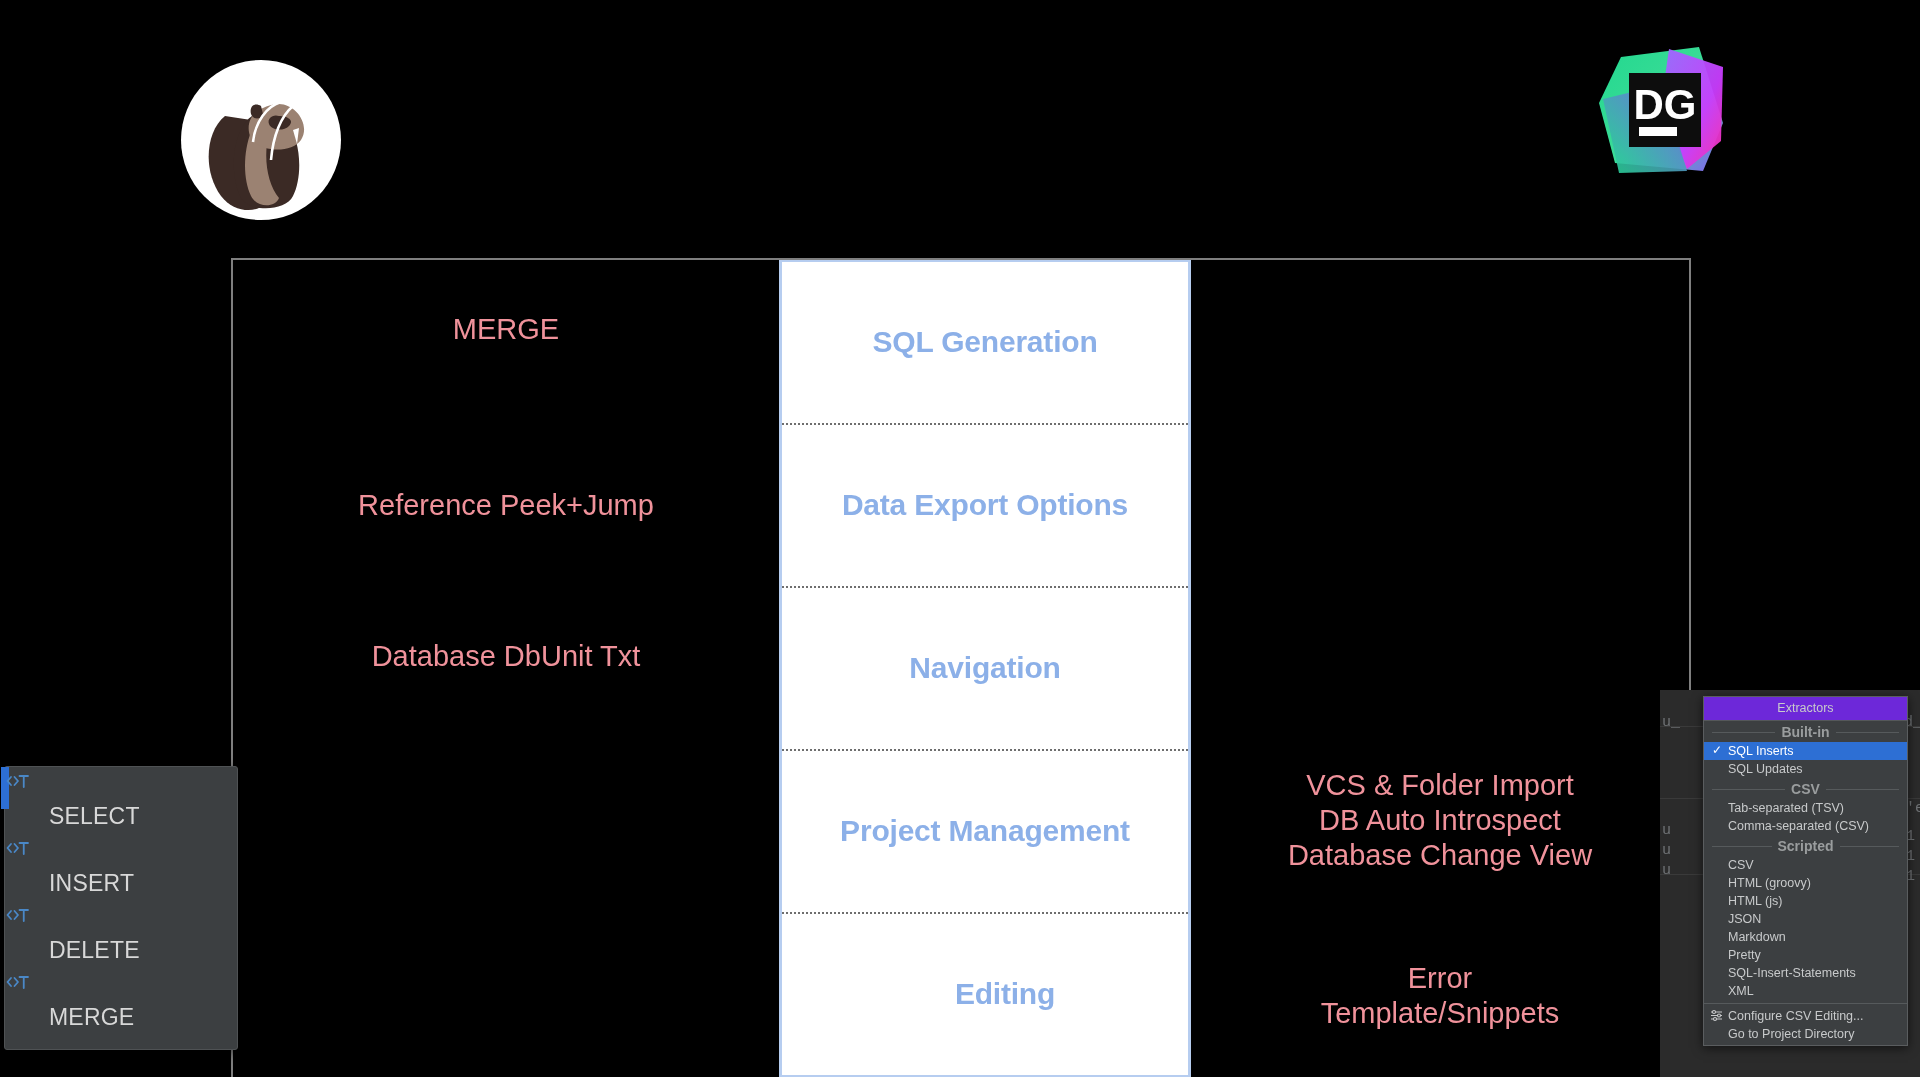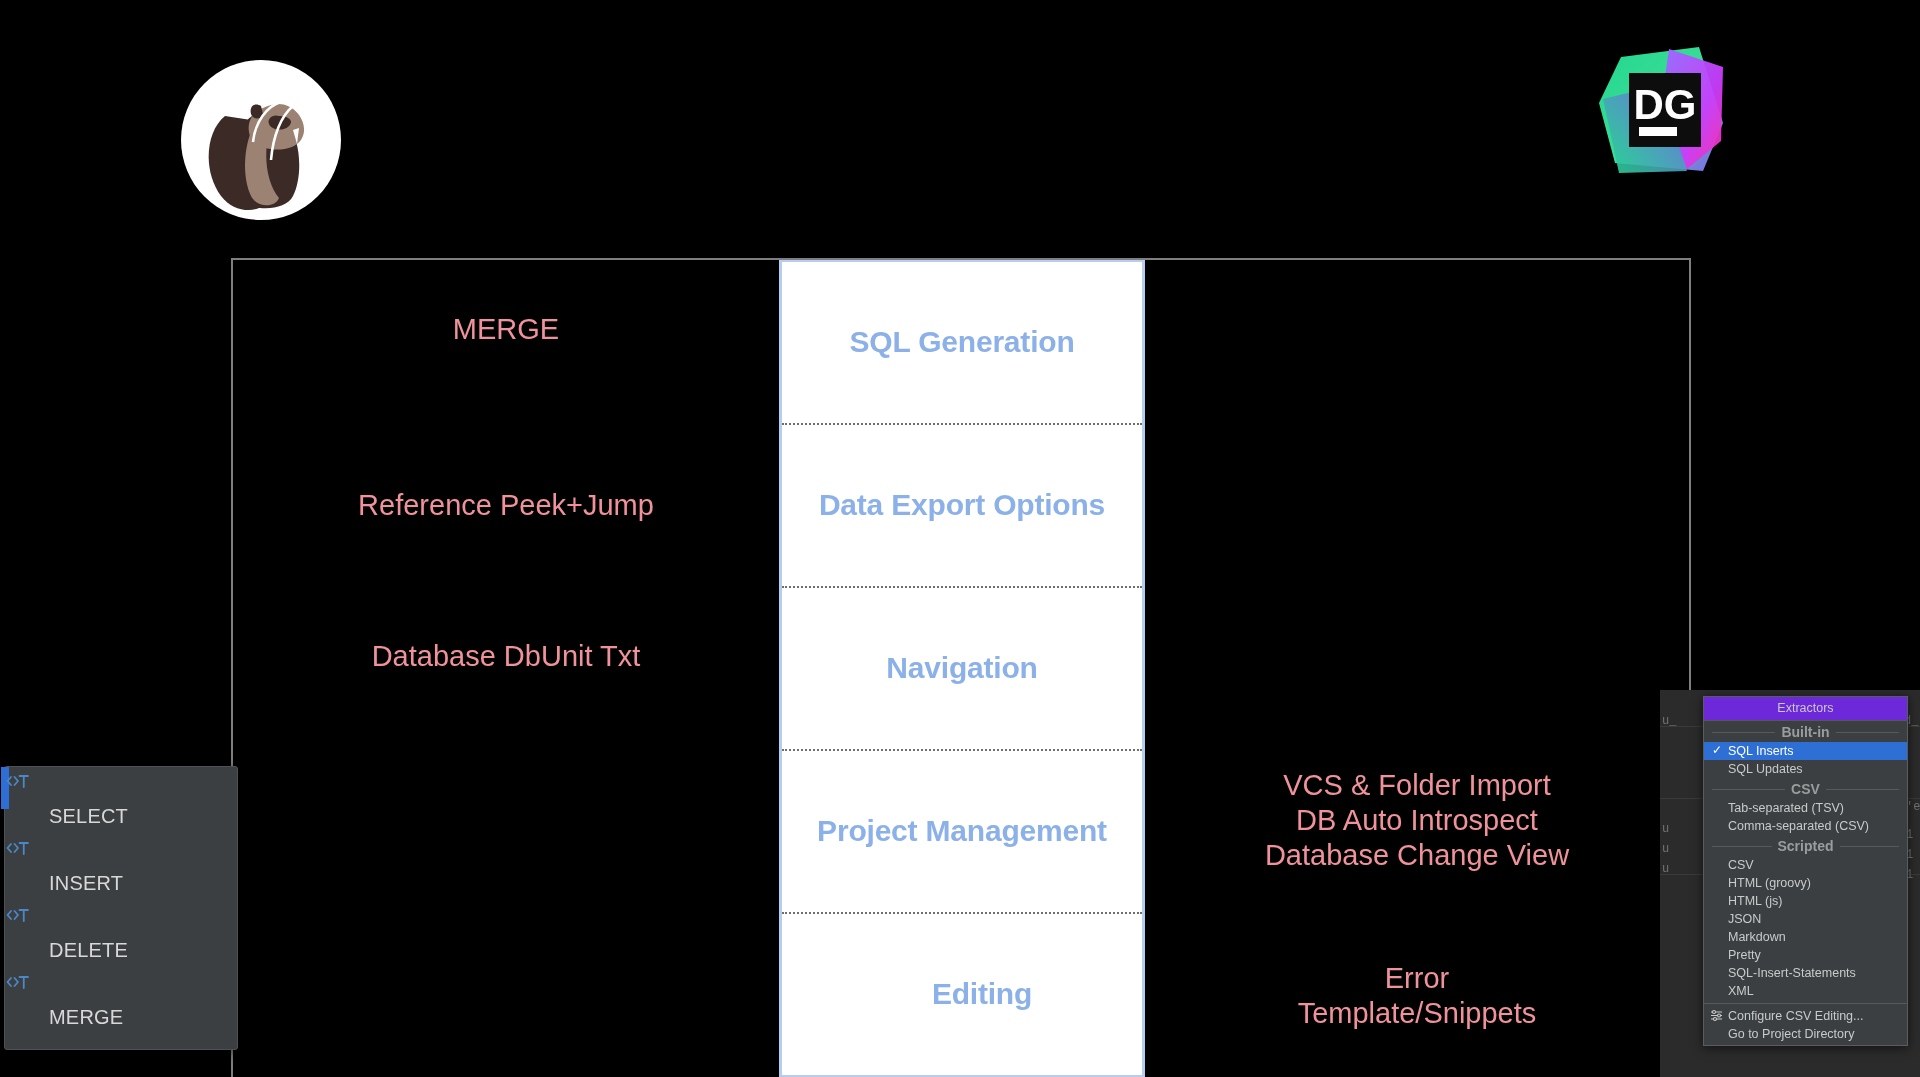--- a/index.html
+++ b/index.html
@@ -58,21 +58,21 @@
     flex-direction: row;
   }
 
   .col-left, .col-right {
     position: relative;
     background: #000000;
     display: flex;
     flex-direction: column;
   }
   .col-left  { width: 546px; }
-  .col-center{ width: 366px; }
+  .col-center{ width: 412px; }
   .col-right { flex: 1 1 auto; }
 
   
   .col-center {
     background: #ffffff;
     border-left: 3px solid #b6cdf0;
     border-right: 3px solid #b6cdf0;
     border-bottom: 3px solid #b6cdf0;
     border-top: 2px solid #b6cdf0;
     box-sizing: border-box;
@@ -139,21 +139,21 @@
     width: 8px;
     height: 42px;
     background: #2d6fd4;
   }
   .ctx-item {
     display: flex;
     align-items: center;
     height: 43px;
     padding-left: 44px;
     color: #d8d8d8;
-    font-size: 20px;
+    font-size: 23px;
     letter-spacing: 0.2px;
   }
   .ctx-row { position: relative; }
   .ctx-group-last { padding-bottom: 10px; }
 
   
   .extractors {
     position: absolute;
     left: 1703px;
     top: 696px;
@@ -218,21 +218,21 @@
   .ex-item .ex-ic {
     position: absolute;
     left: 6px;
     top: 2px;
   }
 
   
   .ghost {
     position: absolute;
     color: #6f7275;
-    font-size: 12px;
+    font-size: 15px;
     font-family: "Liberation Mono", monospace;
     white-space: nowrap;
   }
   .ghost-panel {
     position: absolute;
     left: 1660px;
     top: 690px;
     width: 260px;
     height: 390px;
     background: #2b2b2b;

